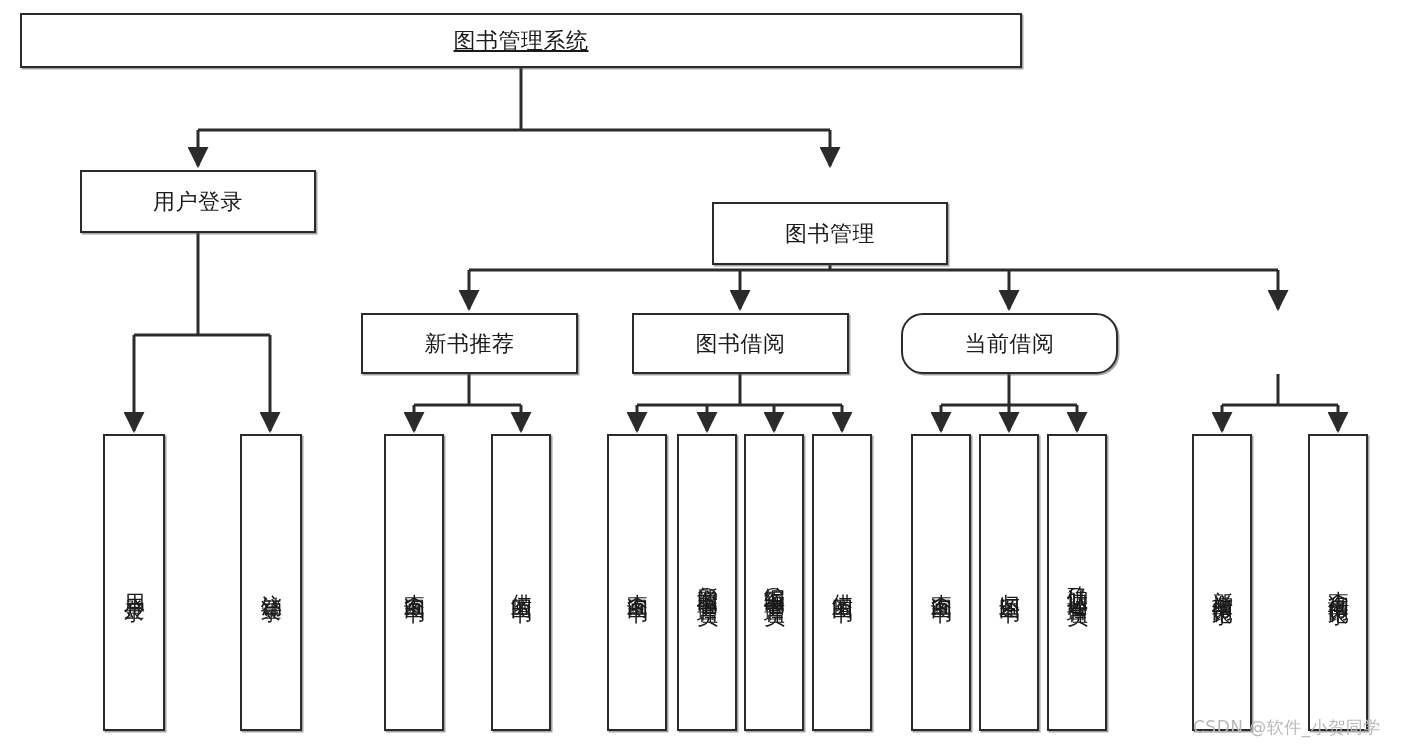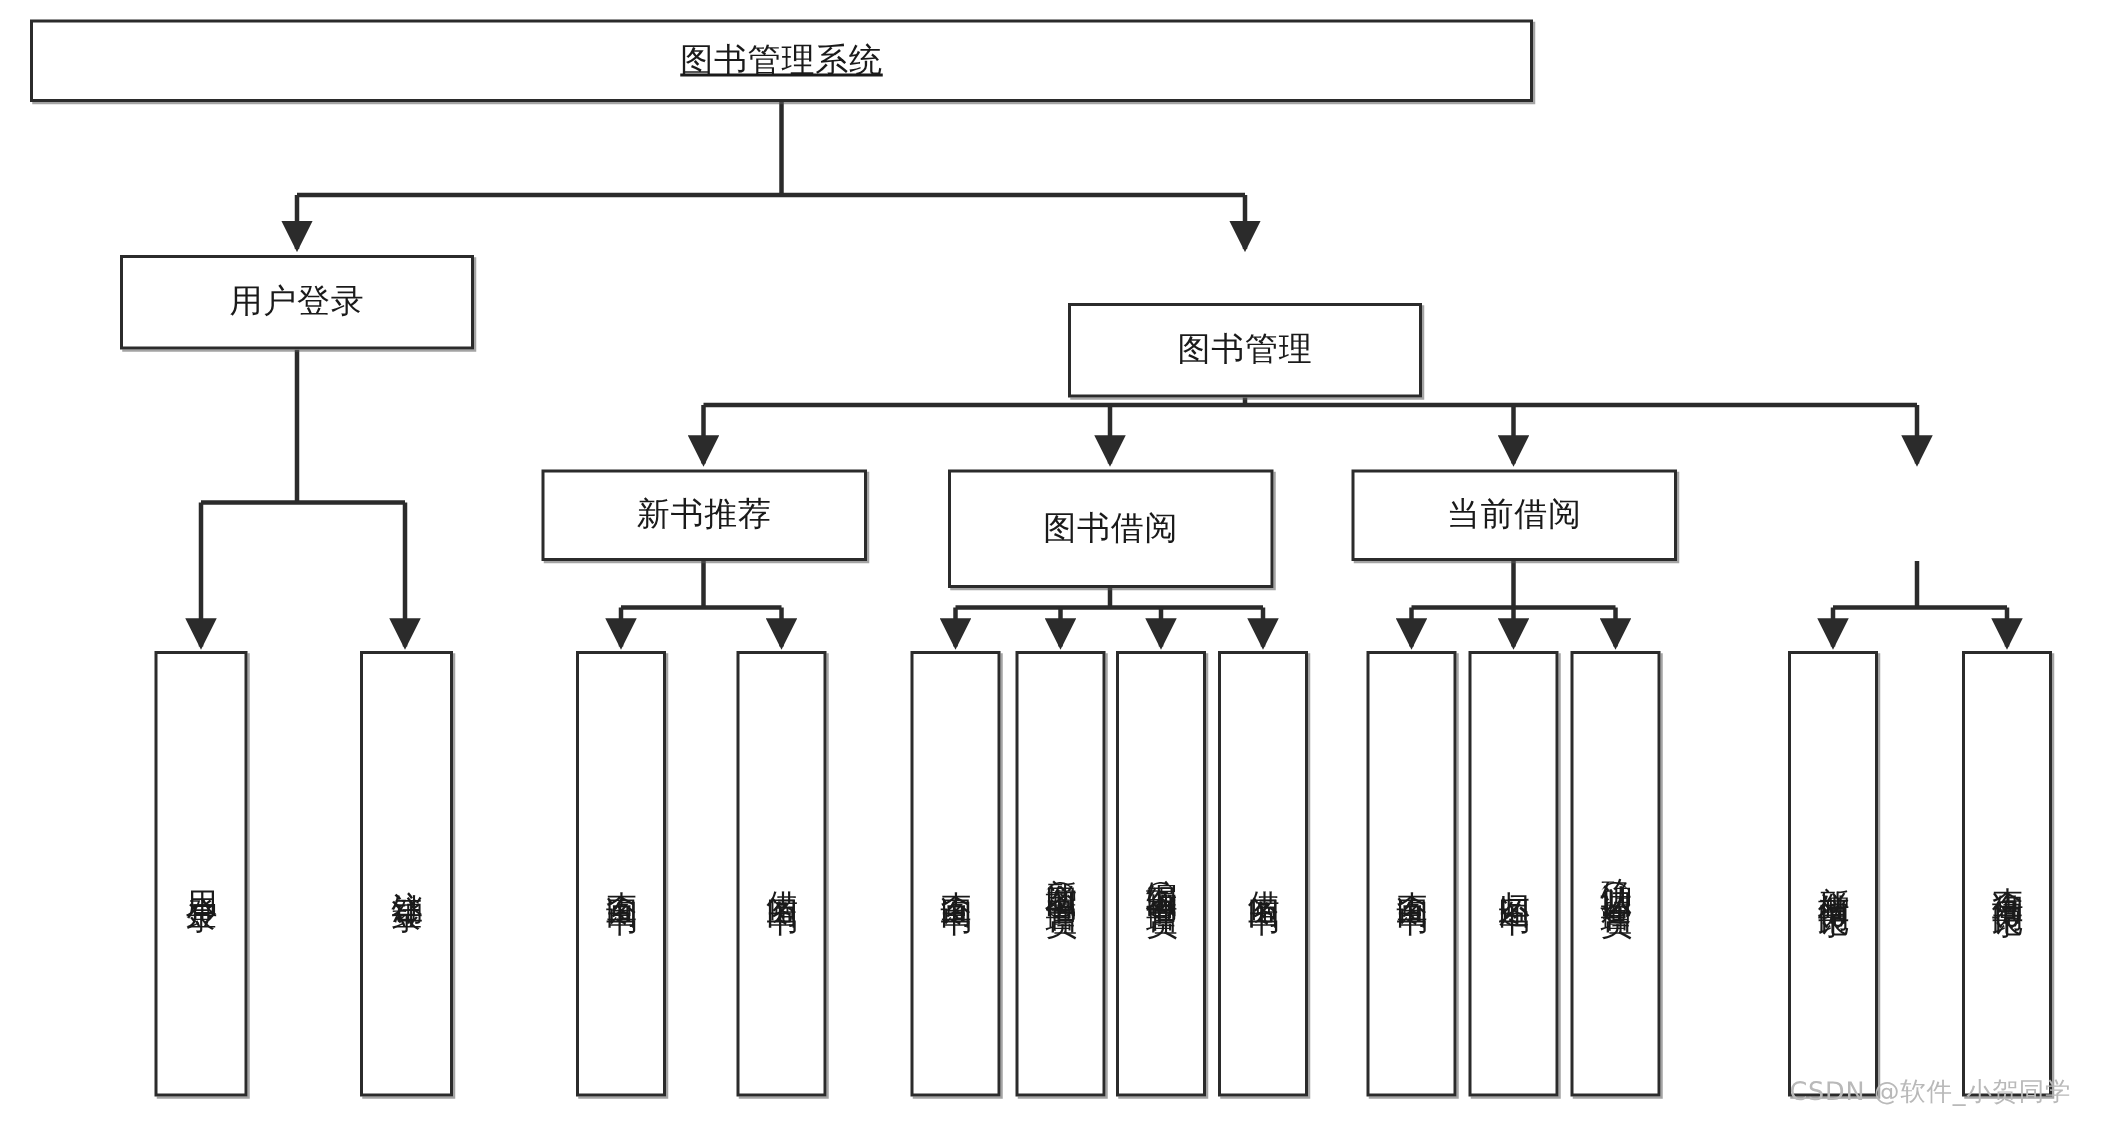--- a/index.html
+++ b/index.html
@@ -128,25 +128,25 @@
   </div>
 
   <div class="node horiz" style="left:712px; top:166px; width:236px; height:63px;margin-top:36px;">
     <span class="label">图书管理</span>
   </div>
 
   <div class="node horiz" style="left:361px; top:313px; width:217px; height:61px;align-items:center;">
     <span class="label">新书推荐</span>
   </div>
 
-  <div class="node horiz" style="left:632px; top:313px; width:217px; height:79px;">
+  <div class="node horiz" style="left:632px; top:313px; width:217px; height:61px;">
     <span class="label">图书借阅</span>
   </div>
 
-  <div class="node horiz" style="left:901px; top:313px; width:217px; height:61px;">
+  <div class="node horiz" style="left:901px; top:313px; width:217px; height:61px;border-radius:22px;">
     <span class="label">当前借阅</span>
   </div>
 
 
   <div class="node vert" style="left:103px; top:434px; width:62px; height:297px;">
     <span class="label">用户登录</span>
   </div>
 
   <div class="node vert" style="left:240px; top:434px; width:62px; height:297px;">
     <span class="label">注销登录</span>

